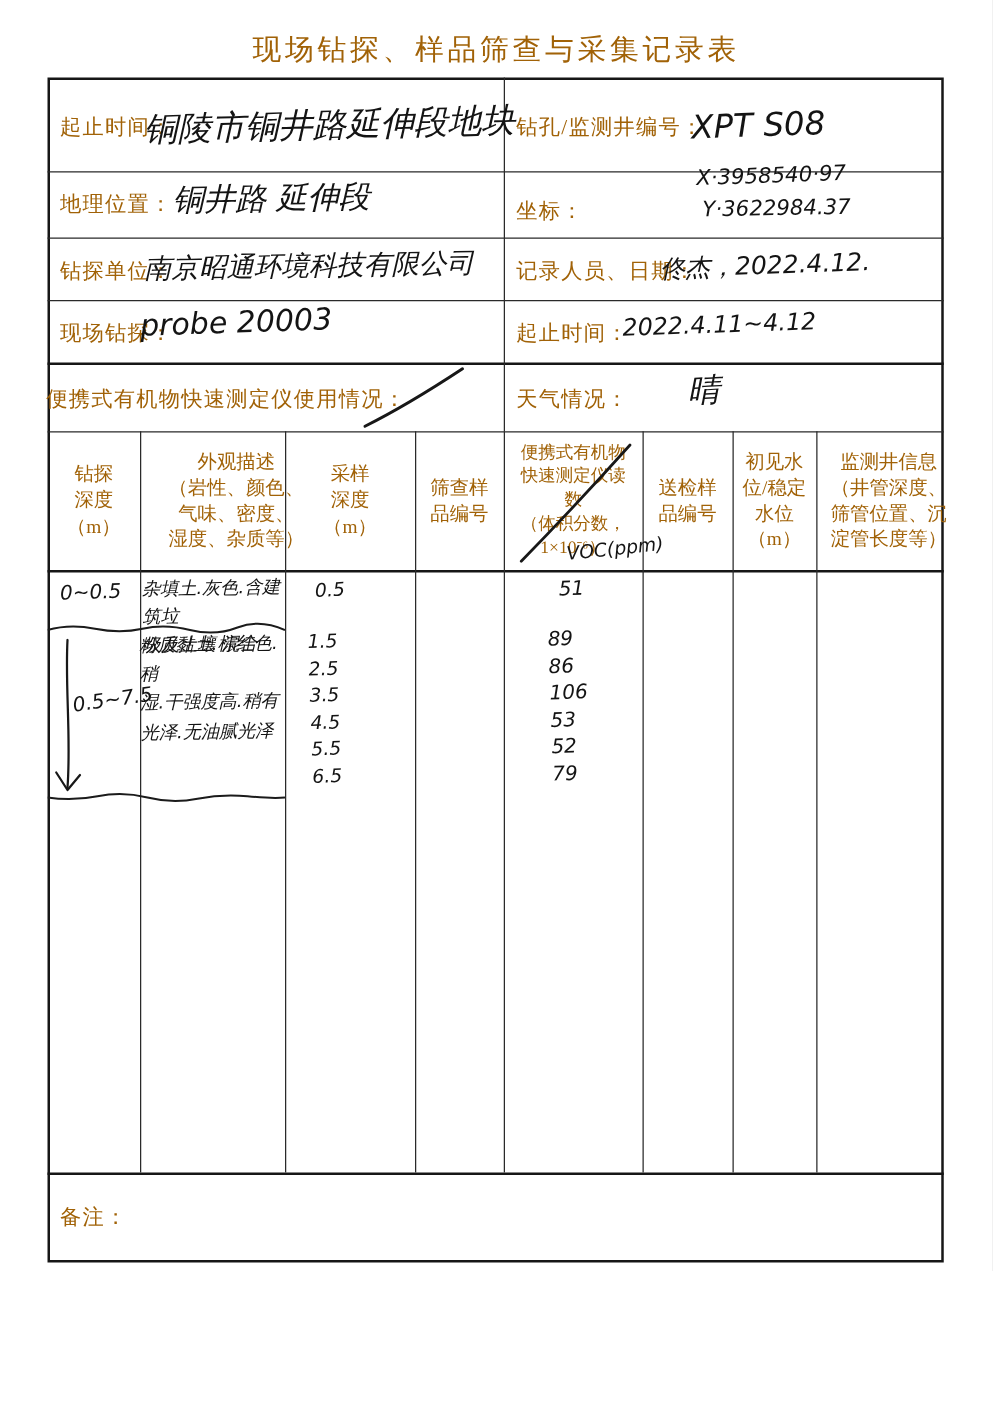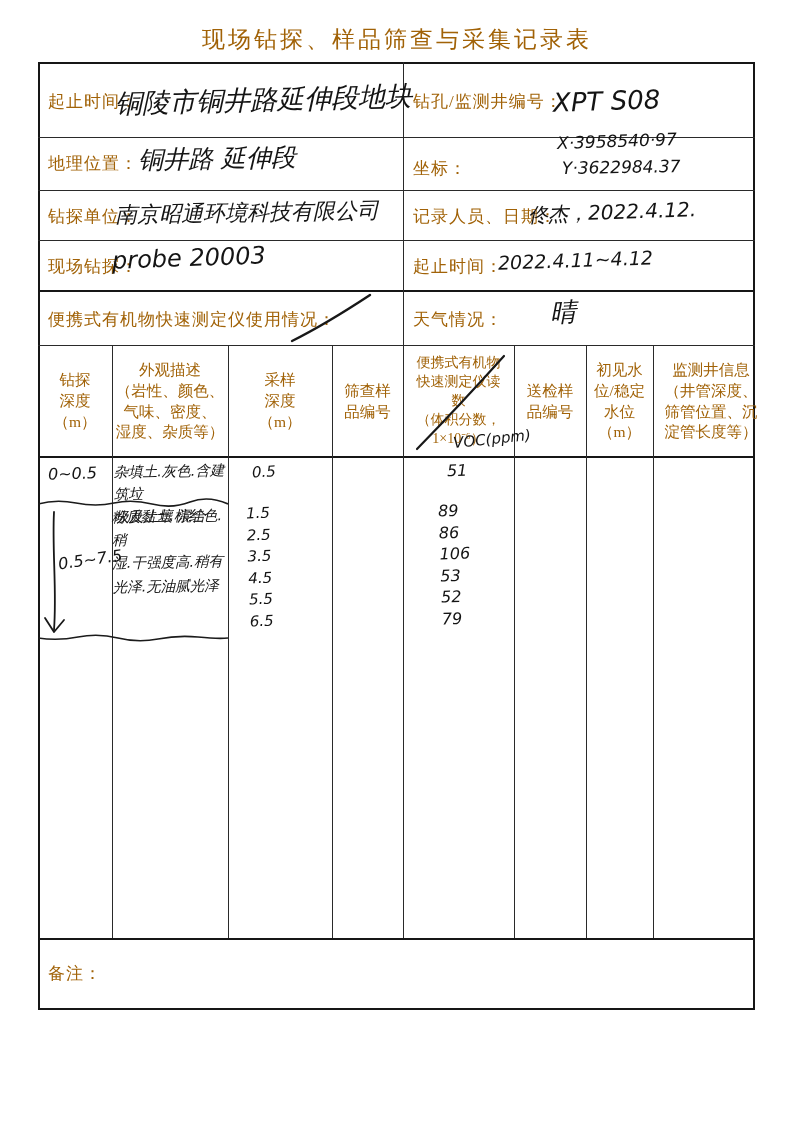--- a/index.html
+++ b/index.html
@@ -69,34 +69,34 @@
 
   <div class="abs printed lbl" style="left:413px;top:205px;">记录人员、日期：</div>
   <div class="abs hw" style="left:528px;top:199px;font-size:20px;transform:rotate(-2deg);">佟杰，2022.4.12.</div>
 
   <div class="abs printed lbl" style="left:48px;top:255px;">现场钻探：</div>
   <div class="abs hw" style="left:112px;top:244px;font-size:24px;transform:rotate(-2deg);">probe 20003</div>
 
   <div class="abs printed lbl" style="left:413px;top:255px;">起止时间：</div>
   <div class="abs hw" style="left:498px;top:249px;font-size:19px;transform:rotate(-2deg);">2022.4.11~4.12</div>
 
-  <div class="abs printed lbl" style="left:48px;top:308px;text-align:center;">便携式有机物快速测定仪使用情况：</div>
+  <div class="abs printed lbl" style="left:37px;top:308px;text-align:center;">便携式有机物快速测定仪使用情况：</div>
   <div class="abs" style="left:288px;top:292px;">
     <svg width="90" height="52" viewBox="0 0 90 52">
       <path d="M4 49 Q 38 32 82 3" stroke="#181818" stroke-width="2.4" fill="none" stroke-linecap="round"></path>
     </svg>
   </div>
 
   <div class="abs printed lbl" style="left:413px;top:308px;">天气情况：</div>
   <div class="abs hw" style="left:550px;top:295px;font-size:26px;transform:rotate(-3deg);">晴</div>
 
   <div class="abs hcell pre printed" style="left:38px;width:74px;">钻探
 深度
 （m）</div>
-  <div class="abs hcell pre printed" style="left:112px;width:116px;">外观描述
+  <div class="abs hcell pre printed" style="left:112px;width:116px;padding-left:19px;">外观描述
 （岩性、颜色、
 气味、密度、
 湿度、杂质等）</div>
   <div class="abs hcell pre printed" style="left:228px;width:104px;">采样
 深度
 （m）</div>
   <div class="abs hcell pre printed" style="left:332px;width:71px;">筛查样
 品编号</div>
   <div class="abs hcell pre printed" style="left:403px;width:111px;font-size:14px;">便携式有机物
 快速测定仪读

